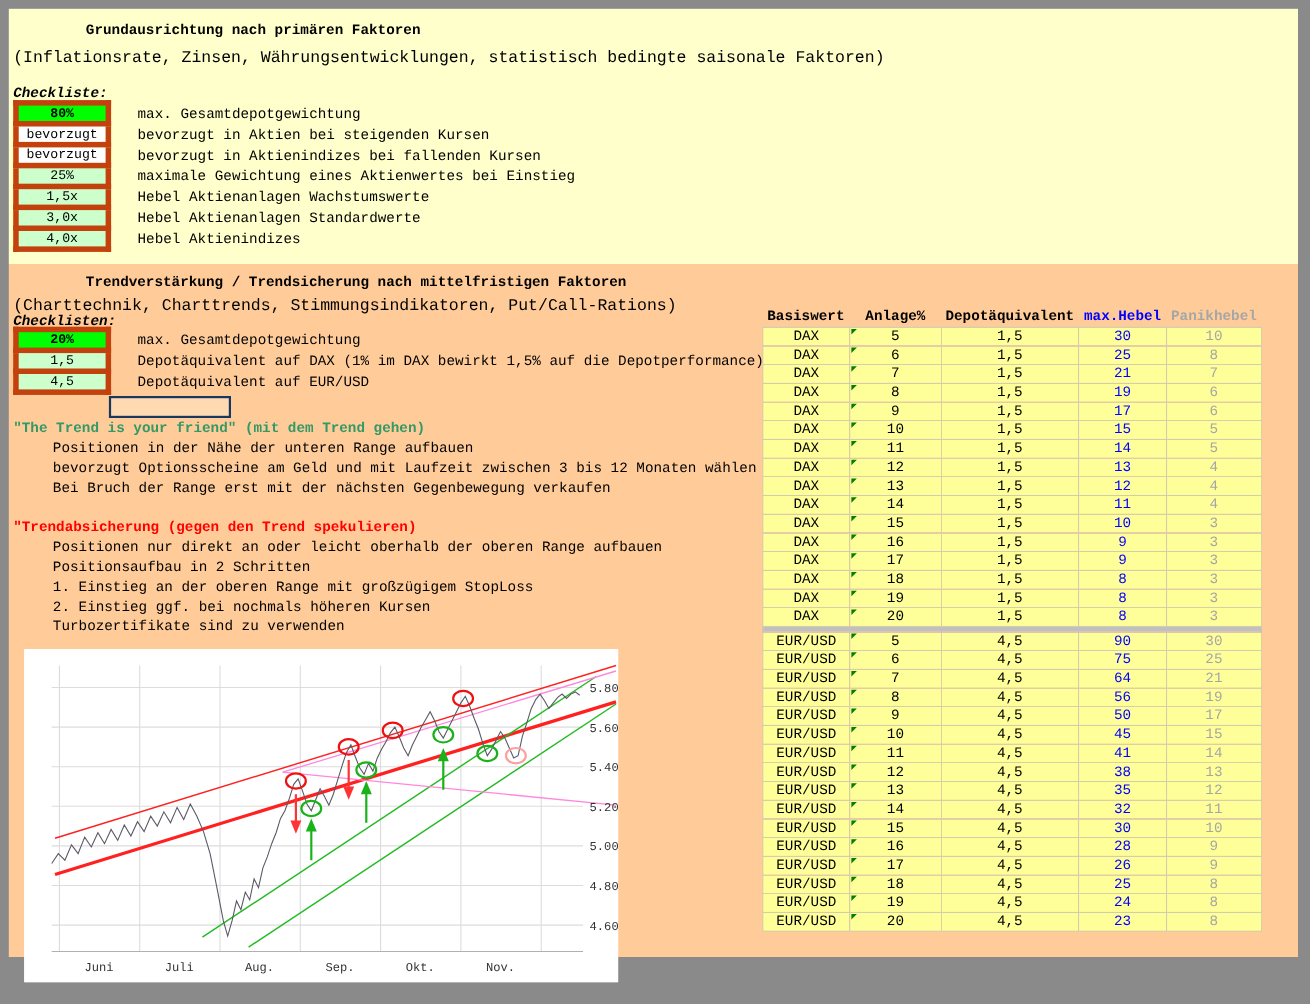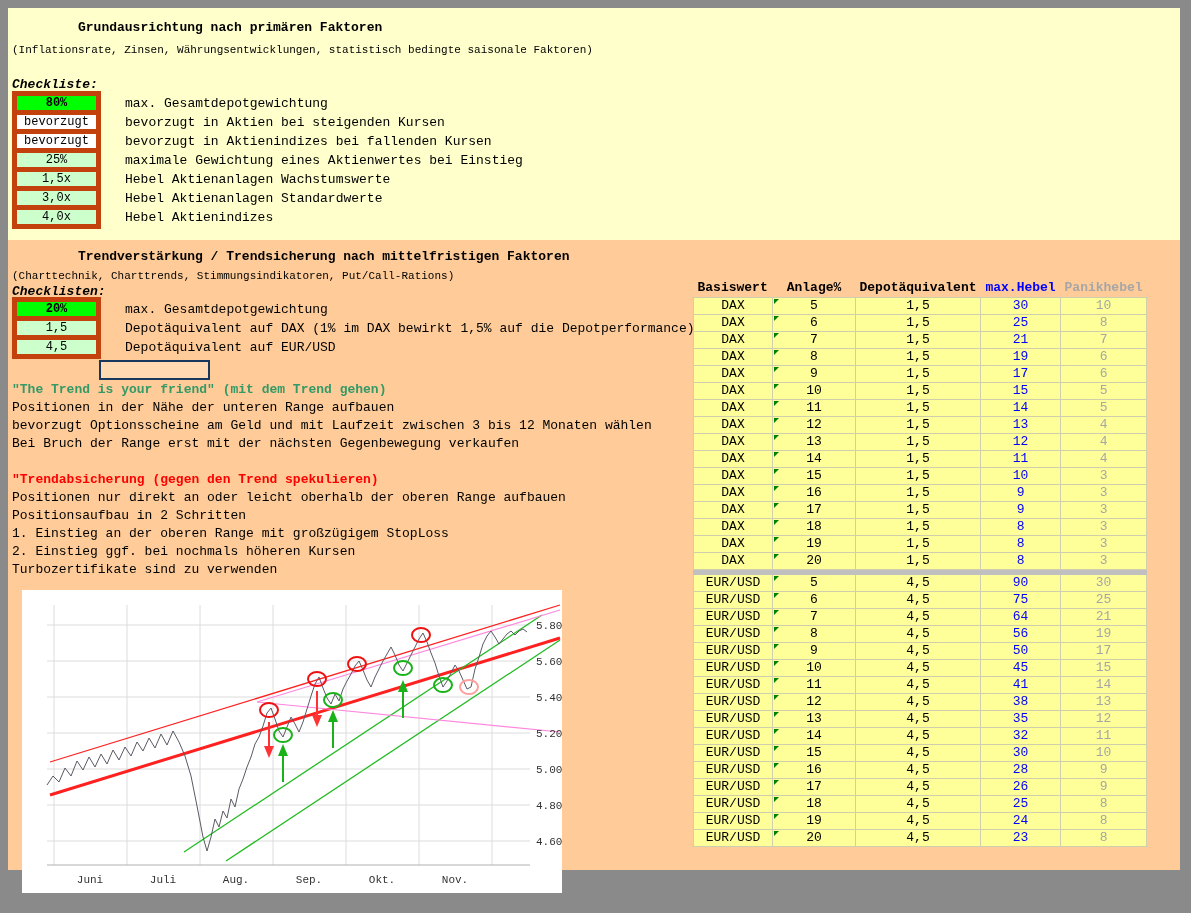--- a/index.html
+++ b/index.html
@@ -7,42 +7,42 @@
     background:#8a8a8a;
     font-family:"Liberation Mono","DejaVu Sans Mono",monospace;
     color:#000;
   }
   .page { position:relative; width:1191px; height:913px; background:#8a8a8a; overflow:hidden; }
   .panel { position:absolute; left:8px; width:1172px; }
   .panel-top { top:8px; height:232px; background:#FFFFCC; }
   .panel-bottom { top:240px; height:630px; background:#FFCC99; }
 
   .title { position:absolute; left:22px; font-size:13px; font-weight:bold; white-space:nowrap;margin-left:48px; }
-  .subtitle { position:absolute; left:4px; font-size:11px; white-space:nowrap;text-align:center; }
+  .subtitle { position:absolute; left:4px; font-size:15px; white-space:nowrap;text-align:center; }
   .chk-head { position:absolute; left:4px; font-size:13px; font-weight:bold; font-style:italic; white-space:nowrap; }
 
   .chk { position:absolute; left:4px; display:table; border-collapse:collapse; }
   .chk-row { display:table-row; }
   .chk-cell { display:table-cell; border:5px solid #c2410c; width:84px; height:17px;
               text-align:center; vertical-align:middle; font-size:12px; }
   .chk-cell.green { background:#00FF00; font-weight:bold; }
   .chk-cell.lightgreen { background:#CCFFCC;margin-left:21px; }
   .chk-cell.white { background:#FFFFFF; }
   .chk-label { display:table-cell; padding-left:24px; font-size:13px; vertical-align:middle; white-space:nowrap; }
   .chk-label .note { }
 
   .sel-cell { position:absolute; left:91px; top:120px; width:111px; height:20px;
               border:2px solid #17375E; background:rgba(255,255,255,0.25); }
 
   .green-head { position:absolute; left:4px; top:142px; font-size:13px; font-weight:bold; color:#339966; white-space:nowrap; }
   .red-head   { position:absolute; left:4px; top:232px; font-size:13px; font-weight:bold; color:#FF0000; white-space:nowrap; }
   .lines { position:absolute; left:4px; font-size:13px; }
   #friend-lines { top:160px; }
   #hedge-lines  { top:250px; }
-  .textline { height:18px; white-space:nowrap; }
+  .textline { height:18px; white-space:nowrap;margin-left:36px; }
 
   .chart-box { position:absolute; left:14px; top:350px; width:540px; height:303px; background:#fff; }
   .ylab, .xlab { font-family:"Liberation Mono","DejaVu Sans Mono",monospace; font-size:11px; fill:#333; }
 
   table.lev { position:absolute; left:685px; top:39px; border-collapse:collapse; font-size:13px; table-layout:fixed; }
   table.lev th { font-weight:bold; height:18px; padding:0 4px; border:none; background:transparent; white-space:nowrap; }
   th.h-basis { width:79px; text-align:left; }
   th.h-anlage { width:83px; text-align:center; }
   th.h-depot { width:125px; text-align:center; }
   th.h-hebel { width:80px; text-align:center; color:#0000FF; }

